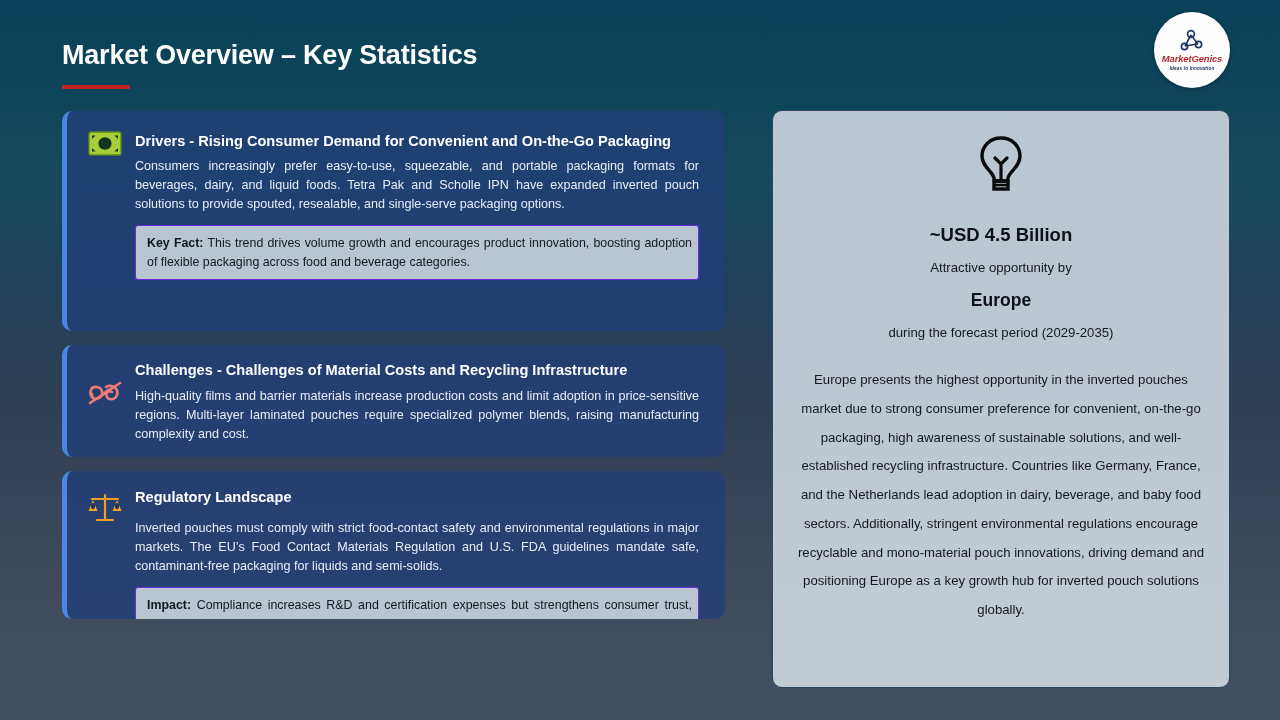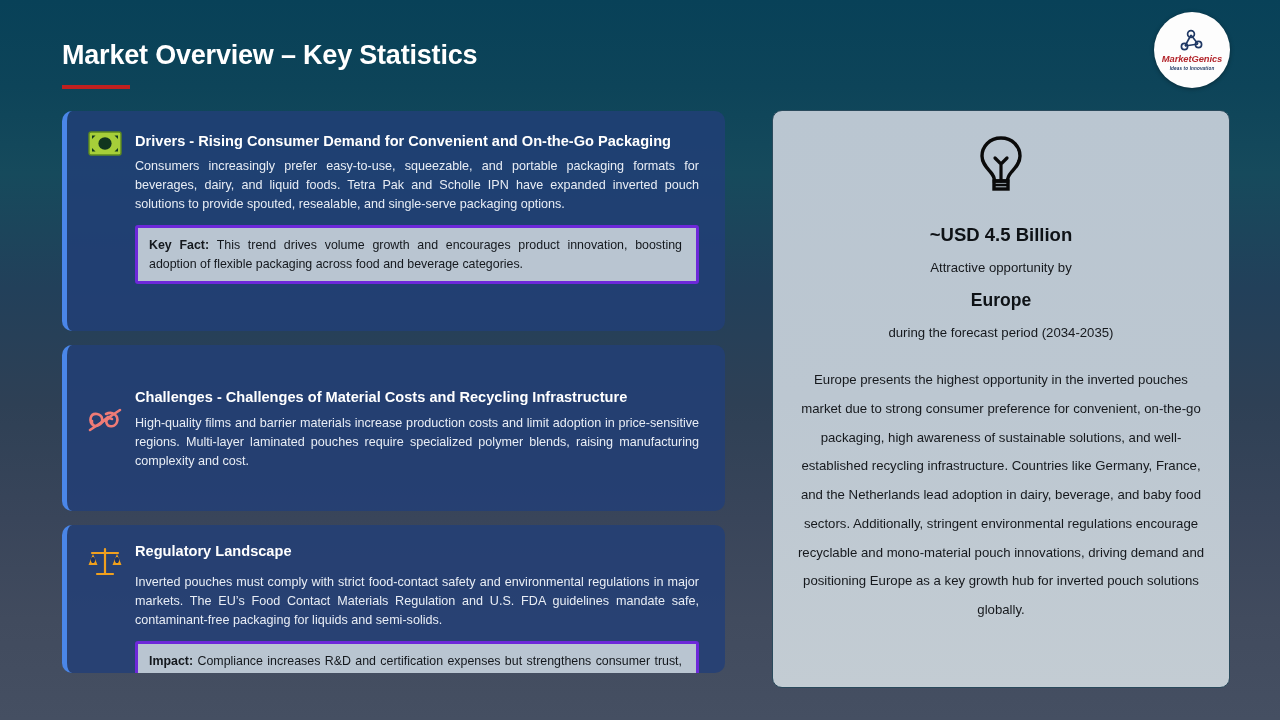--- a/index.html
+++ b/index.html
@@ -86,21 +86,21 @@
     background: rgba(34, 62, 120, 0.80);
     border-radius: 10px;
     border-left: 5px solid #4a86e8;
     overflow: hidden;
     margin-bottom: 14px;
     padding: 18px 16px 14px 16px;
     display: flex;
     align-items: flex-start;
   }
   .card-1 { height: 220px; }
-  .card-2 { height: 166px; align-items: center; }
+  .card-2 { height: 112px; align-items: center; }
   .card-3 { height: 148px; }
 
   .card-icon {
     flex: 0 0 44px;
     width: 44px;
     height: 38px;
     display: flex;
     align-items: flex-start;
     justify-content: center;
     margin-top: 2px;
@@ -121,23 +121,23 @@
   .card-text {
     font-size: 12.6px;
     color: #e8edf5;
     line-height: 1.52;
     text-align: justify;
   }
 
   .callout {
     margin-top: 11px;
     background: #b9c5d1;
-    border: 3px solid #6d28d9;
+    border: 1px solid #6d28d9;
     border-radius: 3px;
-    padding: 8px 14px 8px 11px;
+    padding: 8px 6px 8px 11px;
     font-size: 12.4px;
     color: #14181d;
     line-height: 1.5;
     text-align: justify;
   }
   .callout b { font-weight: bold; }
 
   
   .opp-panel {
     position: absolute;
@@ -282,15 +282,15 @@
       <path d="M25 4 C13.5 4, 6 12.5, 6 22 C6 29, 10.5 33.5, 14.5 38 C17.5 41.5, 18.5 44, 18.5 47 L31.5 47 C31.5 44, 32.5 41.5, 35.5 38 C39.5 33.5, 44 29, 44 22 C44 12.5, 36.5 4, 25 4 Z" fill="none" stroke="#0a0a0a" stroke-width="3.4"></path>
       <path d="M25 47 L25 30 M25 30 L19 24 M25 30 L31 24" fill="none" stroke="#0a0a0a" stroke-width="3.2" stroke-linecap="round"></path>
       <rect x="18" y="47" width="14" height="8" fill="none" stroke="#0a0a0a" stroke-width="3.4"></rect>
       <line x1="18" y1="51" x2="32" y2="51" stroke="#0a0a0a" stroke-width="2.6"></line>
     </svg>
   </div>
 
   <div class="opp-value">~USD 4.5 Billion</div>
   <div class="opp-sub">Attractive opportunity by</div>
   <div class="opp-region">Europe</div>
-  <div class="opp-period">during the forecast period (2034-2035)</div>
+  <div class="opp-period">during the forecast period (2029-2035)</div>
   <div class="opp-desc">Europe presents the highest opportunity in the inverted pouches market due to strong consumer preference for convenient, on-the-go packaging, high awareness of sustainable solutions, and well-established recycling infrastructure. Countries like Germany, France, and the Netherlands lead adoption in dairy, beverage, and baby food sectors. Additionally, stringent environmental regulations encourage recyclable and mono-material pouch innovations, driving demand and positioning Europe as a key growth hub for inverted pouch solutions globally.</div>
 </div>
 
 </body></html>

